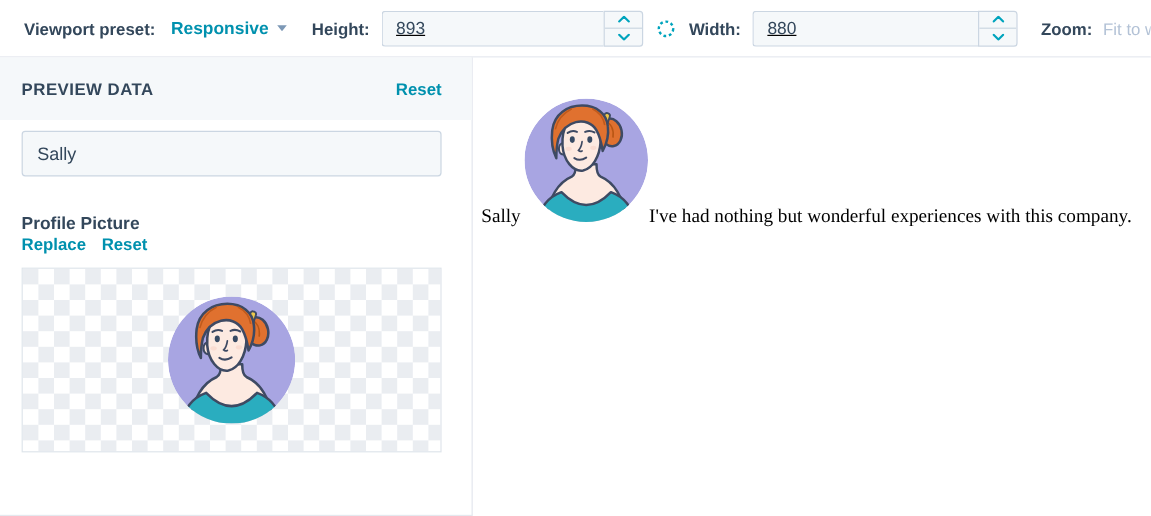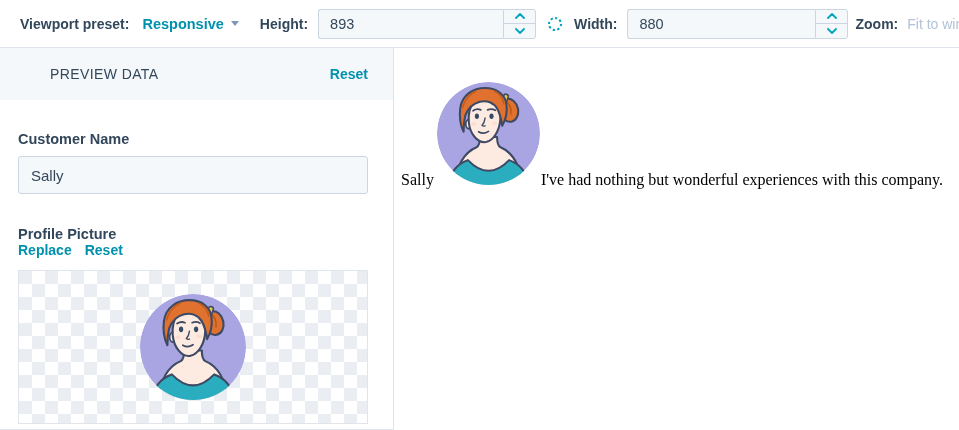--- a/index.html
+++ b/index.html
@@ -8,43 +8,43 @@
 
   
   .toolbar { height:48px; border-bottom:1px solid #dfe3eb; display:flex; align-items:center;
              padding-left:20px; white-space:nowrap; overflow:hidden; background:#fff; }
   .tlabel { font-size:14px; font-weight:700; color:#33475b; }
   .dropdown { margin-left:13px; display:inline-flex; align-items:center; gap:7px;
               background:none; border:none; cursor:pointer; padding:0;
               font-family:inherit; font-size:14.5px; font-weight:700; color:#0091ae; }
   .caret { width:0; height:0; border-left:4.5px solid transparent; border-right:4.5px solid transparent;
            border-top:5px solid #7c98b6; display:inline-block; }
-  .ml21 { margin-left:21px; } .ml19 { margin-left:7px; } .ml11 { margin-left:11px; }
-  .num-group { display:flex; height:30px; margin-left:10px; }
+  .ml21 { margin-left:21px; } .ml19 { margin-left:19px; } .ml11 { margin-left:11px; }
+  .num-group { display:flex; height:30px; margin-left:10px;text-decoration:underline; }
   .num { width:185px; height:30px; background:#f5f8fa; border:1px solid #cbd6e2; border-right:none;
          border-radius:3px 0 0 3px; padding:0 0 0 11px; font-family:inherit; font-size:14.5px;
          color:#33475b; outline:none; }
   .num.w2 { width:188px; }
   .stepper { width:33px; height:30px; display:flex; flex-direction:column;
              border:1px solid #cbd6e2; border-radius:0 3px 3px 0; background:#f5f8fa; overflow:hidden; }
   .step { flex:1; display:flex; align-items:center; justify-content:center; background:transparent;
           border:none; padding:0; cursor:pointer; }
   .step.up { border-bottom:1px solid #cbd6e2; }
   .linkicon { margin-left:11px; display:inline-flex; cursor:pointer; }
   .muted { margin-left:9px; font-size:14px; font-weight:500; color:#b3c2d6; }
 
   
   .body-row { display:flex; height:382px; }
 
   
   .sidebar { width:394px; flex-shrink:0; background:#fff; border-right:1px solid #dfe3eb;
              border-bottom:1px solid #e4e8ee; }
   .panel-header { height:52px; background:#f5f8fa; display:flex; align-items:center;
                   justify-content:space-between; padding:0 25px 0 18px; }
-  .panel-title { font-size:14px; font-weight:400; letter-spacing:.4px; color:#33475b;margin-left:32px; }
+  .panel-title { font-size:14px; font-weight:700; letter-spacing:.4px; color:#33475b; }
   .link { color:#0091ae; font-weight:700; font-size:14px; text-decoration:none; cursor:pointer; }
   .panel-content { padding:0 25px 0 18px; }
   .field-label { display:block; font-size:14.5px; font-weight:700; color:#33475b; }
   .cn-label { margin-top:31px; }
   .text-input { margin-top:9px; width:100%; height:38px; background:#f5f8fa; border:1px solid #cbd6e2;
                 border-radius:3px; padding:0 12px; font-family:inherit; font-size:15px; color:#33475b;
                 outline:none; }
   .pp-row { margin-top:32px; display:flex; align-items:baseline; justify-content:space-between;flex-direction:column; }
   .pp-links { display:flex; gap:13px;justify-content:flex-end; }
   .checkerboard { margin-top:12px; height:154px; border:1px solid #dfe5eb; background-color:#fff;
@@ -160,21 +160,20 @@
 </div>
 
 <div class="body-row">
 
   <aside class="sidebar">
     <div class="panel-header">
       <span class="panel-title">PREVIEW DATA</span>
       <a class="link">Reset</a>
     </div>
     <div class="panel-content">
-      <label class="field-label cn-label">Customer Name</label>
       <input class="text-input" value="Sally" style="">
 
       <div class="pp-row">
         <label class="field-label">Profile Picture</label>
         <div class="pp-links">
           <a class="link">Replace</a>
           <a class="link">Reset</a>
         </div>
       </div>
 

